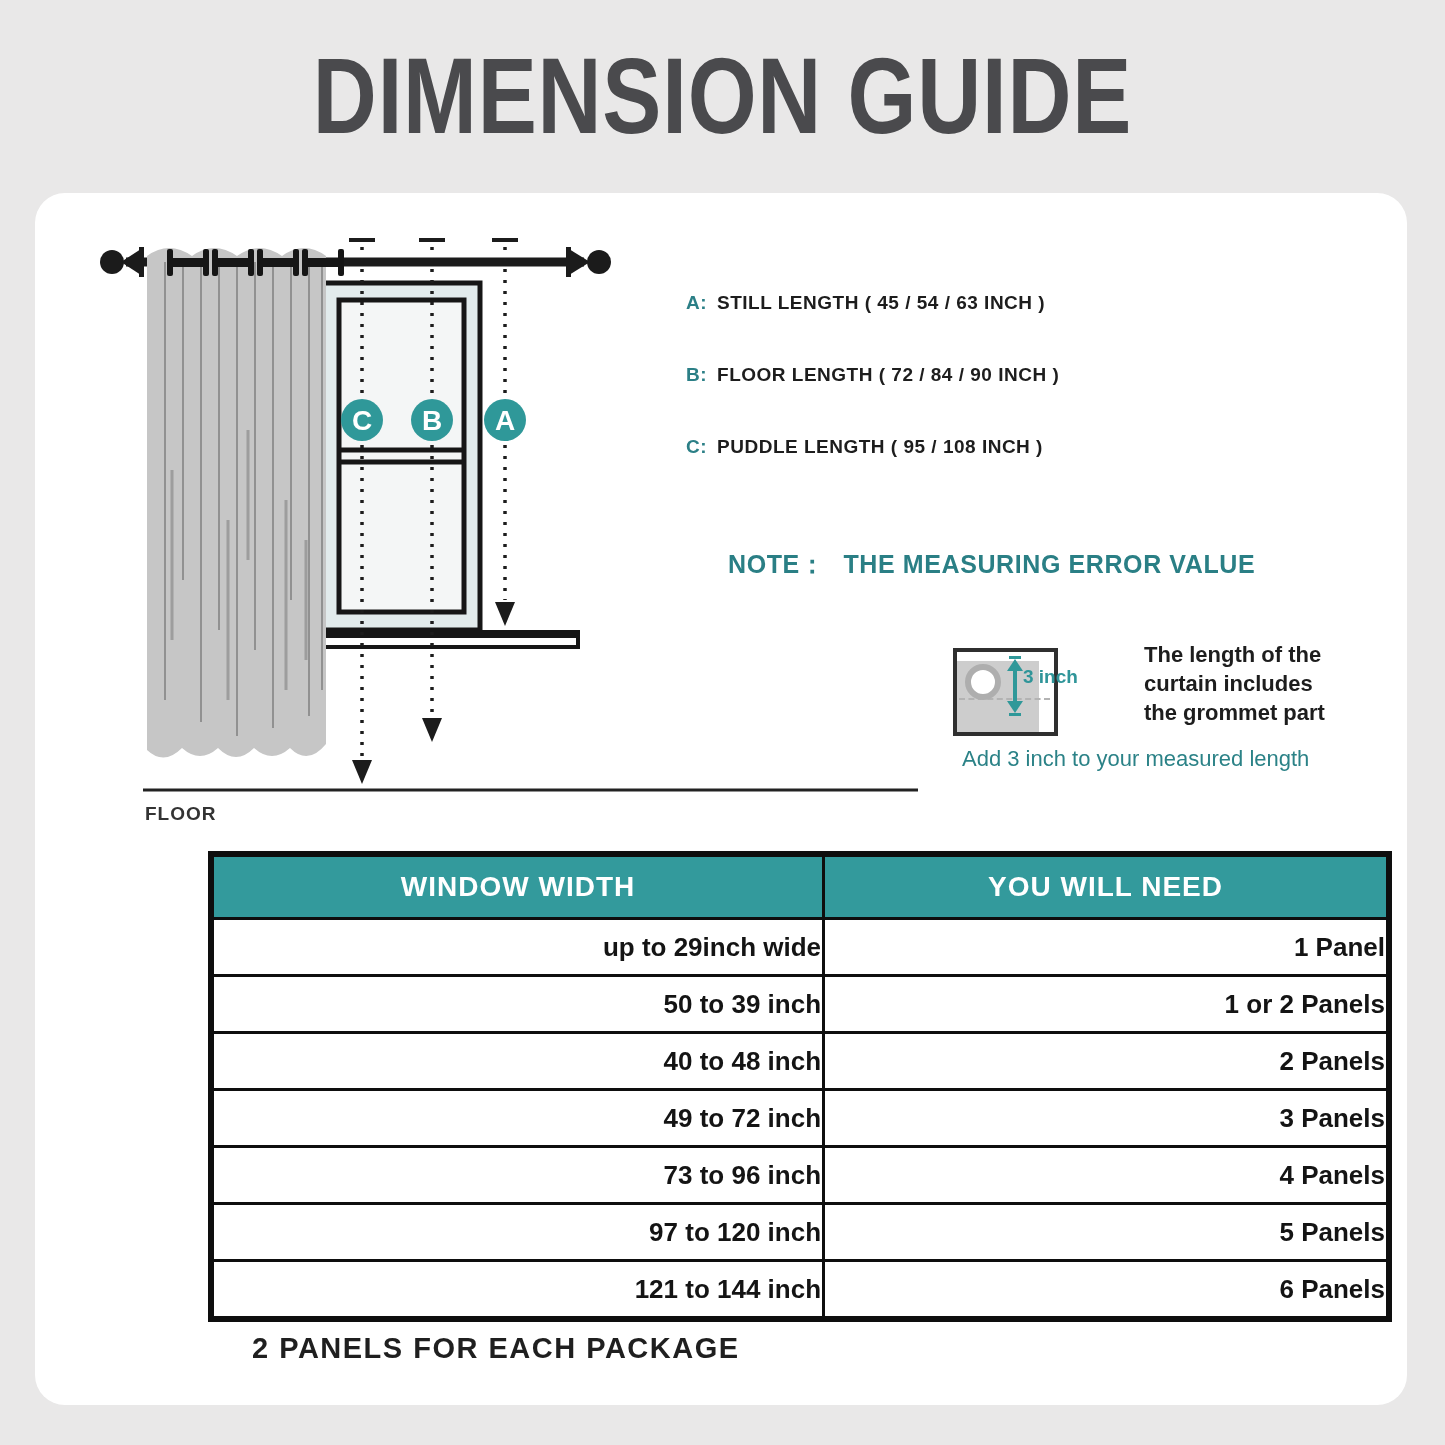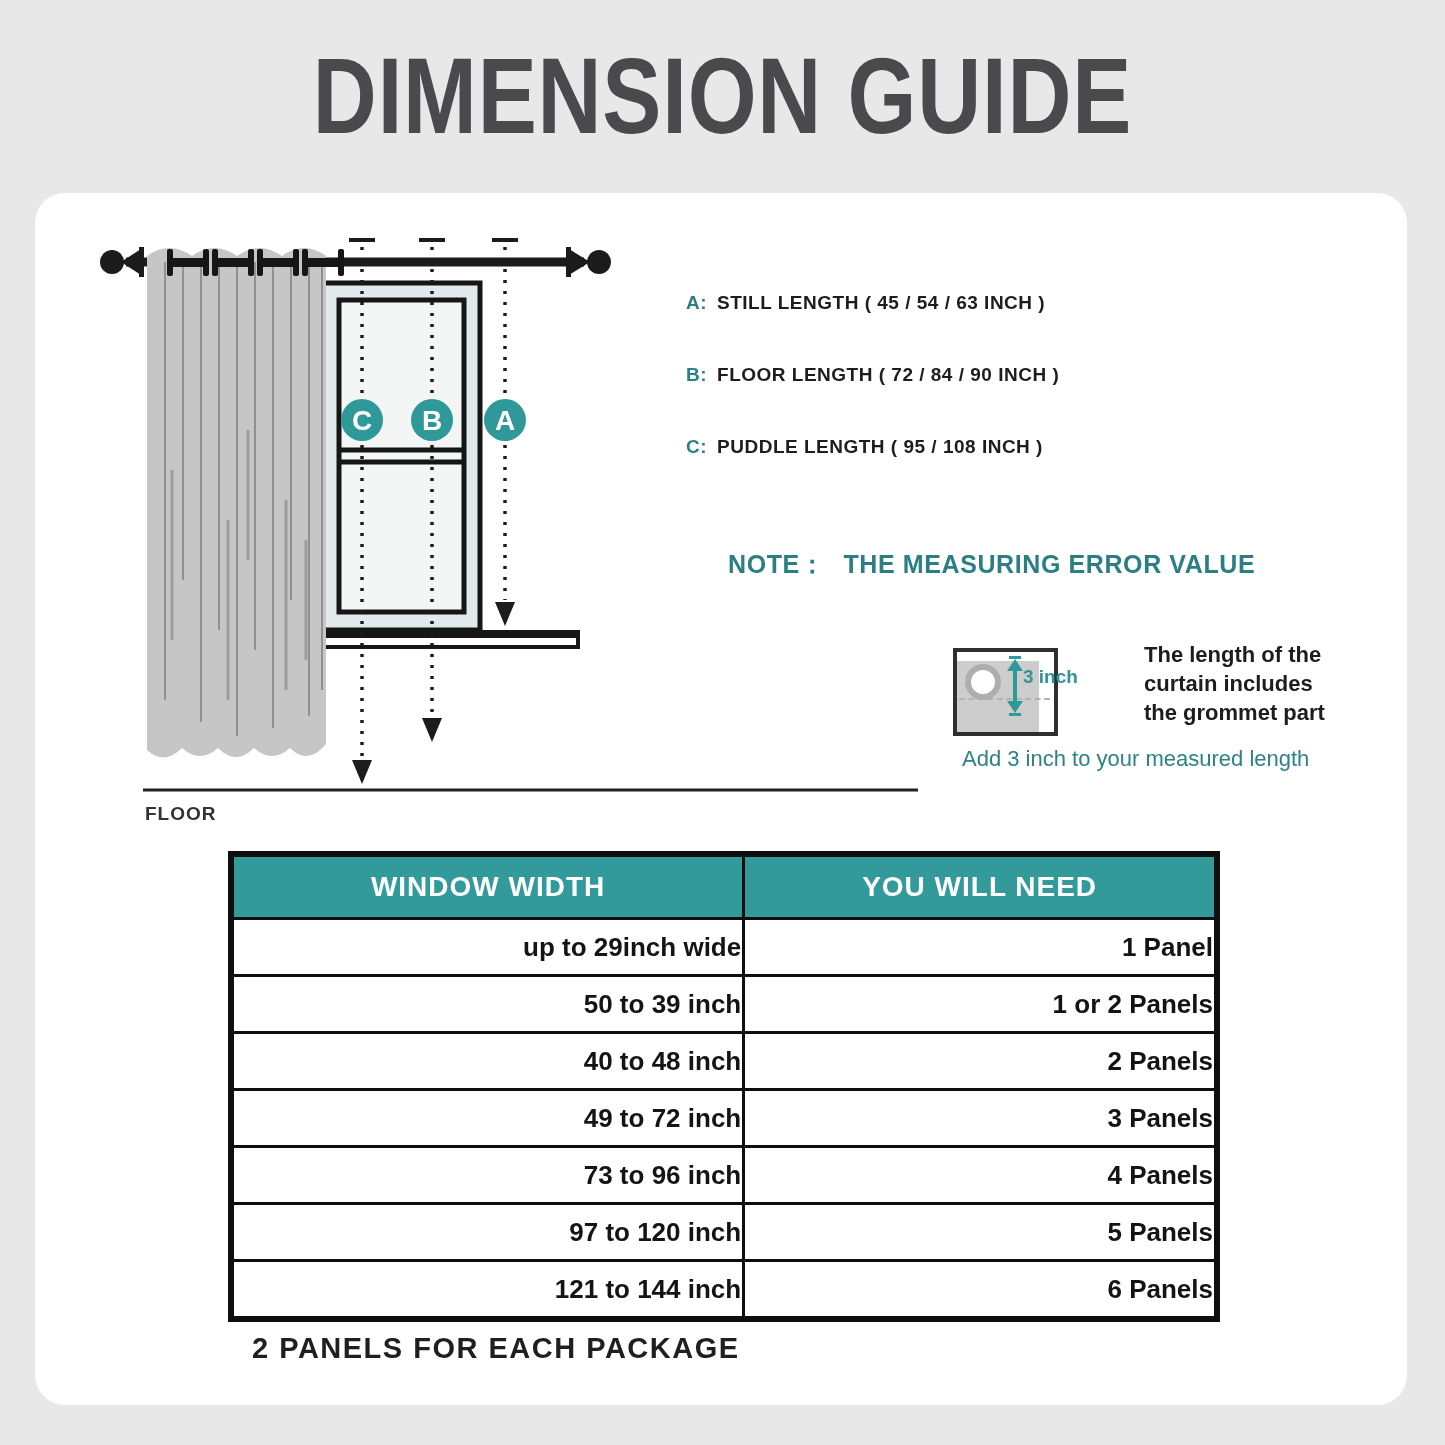--- a/index.html
+++ b/index.html
@@ -40,21 +40,21 @@
   .varrow .hd.up{top:3px;border-bottom:12px solid #2f9899;}
   .varrow .hd.dn{bottom:3px;border-top:12px solid #2f9899;}
   .varrow .shaft{position:absolute;left:6px;top:10px;bottom:10px;width:4px;background:#2f9899;}
   .glabel{position:absolute;left:1023px;top:666px;font-size:19px;font-weight:600;color:#2f9599;white-space:nowrap;}
   .gdesc{position:absolute;left:1108px;top:640px;font-size:22px;line-height:29px;
          font-weight:600;color:#1d1d1d;white-space:nowrap;margin-left:36px;}
   .gtip{position:absolute;left:930px;top:746px;font-size:22px;font-weight:400;
         color:#2b8287;white-space:nowrap;margin-left:32px;}
 
   
-  table.dim{position:absolute;left:228px;top:851px;width:992px;border-collapse:collapse;
+  table.dim{position:absolute;left:208px;top:851px;width:1184px;border-collapse:collapse;
             border:6px solid #0e0e0e;table-layout:fixed;}
   table.dim th{background:#339a9c;color:#ffffff;font-size:28px;font-weight:700;
                letter-spacing:1px;height:58px;border:3px solid #0e0e0e;text-align:center;}
   table.dim td{background:#ffffff;color:#141414;font-size:26px;font-weight:600;
                height:52px;border:3px solid #0e0e0e;text-align:right;}
 
   .footer{position:absolute;left:216px;top:1332px;font-size:29px;font-weight:700;
           color:#1f1f1f;letter-spacing:1.5px;white-space:nowrap;margin-left:36px;}
 
   svg text{font-family:"Liberation Sans","DejaVu Sans",sans-serif;}

